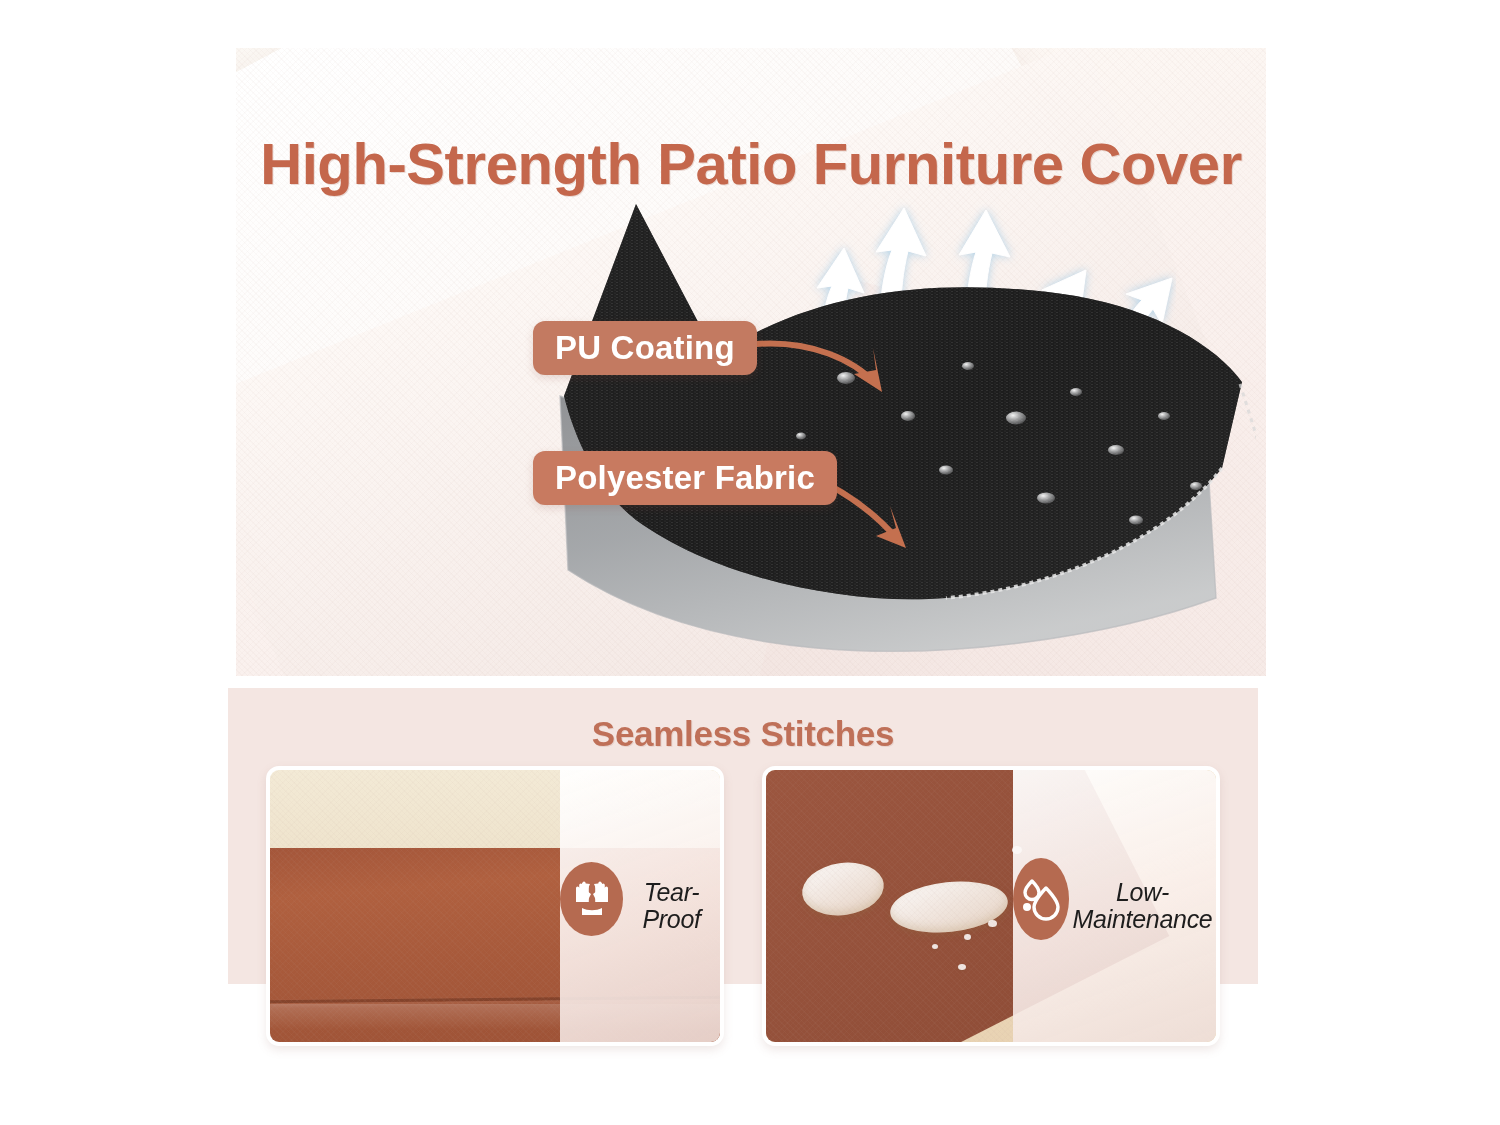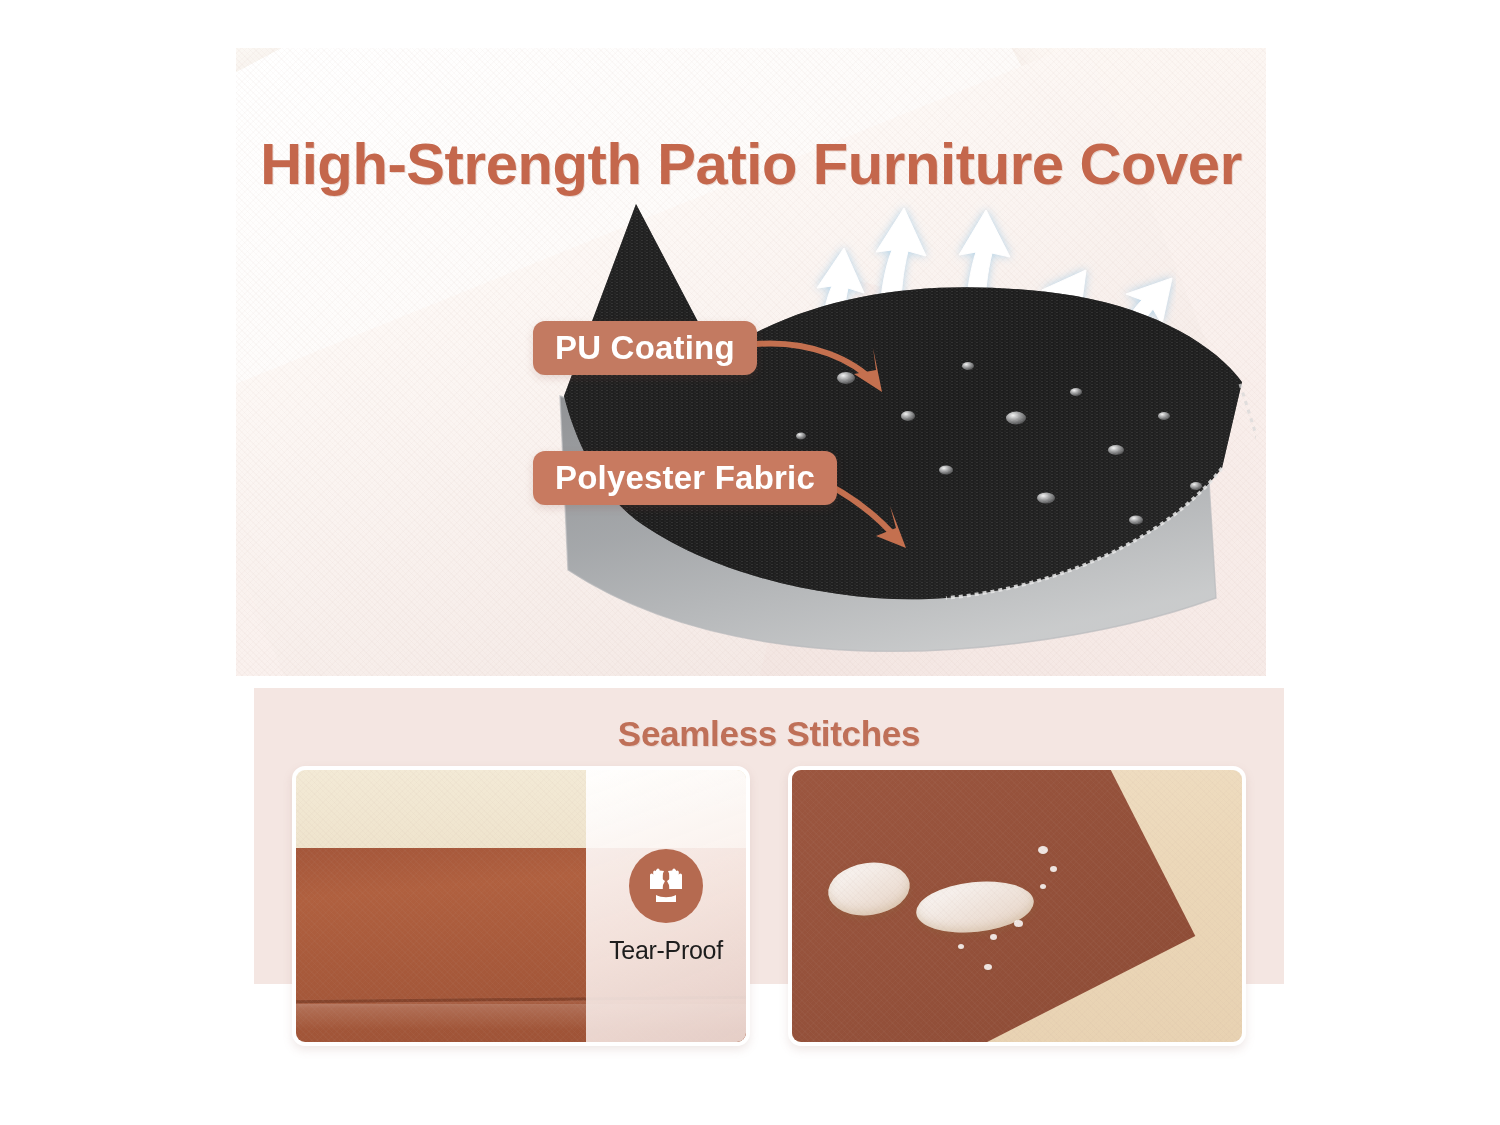--- a/index.html
+++ b/index.html
@@ -73,21 +73,21 @@
     box-shadow:0 3px 8px rgba(140,80,60,.18);
     padding:0 22px; white-space:nowrap;
   }
   #badge-pu{ left:297px; top:273px; height:54px; }
   #badge-poly{ left:297px; top:403px; height:54px; background:#c87a60; }
 
   .arrow-svg{ position:absolute; left:0; top:0; width:1030px; height:628px; pointer-events:none; }
 
   
   .bottom-panel{
-    position:absolute; left:254px; top:688px;
+    position:absolute; left:228px; top:688px;
     width:1030px; height:296px;
     background:#f4e6e2;
   }
   .bp-head{
     position:absolute; top:26px; width:100%; display:flex;
   }
   .bp-head .h{
     flex:1; text-align:center;
     font-size:35px; font-weight:700; color:#bf7058;
     letter-spacing:-.3px;
@@ -149,22 +149,23 @@
   .drop{
     position:absolute; border-radius:50%;
     background:rgba(255,255,255,.85);
     box-shadow:0 1px 2px rgba(120,80,50,.3);
   }
 
   
   .icon-panel{
     position:absolute; top:0; bottom:0; right:0;
     background:linear-gradient(160deg, rgba(255,255,255,.94) 0%, rgba(250,240,237,.90) 55%, rgba(238,223,219,.88) 100%);
-    display:flex; flex-direction:column; align-items:center; justify-content:center;
+    display:flex; flex-direction:row; align-items:center; justify-content:center;
     backdrop-filter:saturate(1.1);
+    font-style:italic;
   }
   #panel-left{ width:160px; }
   #panel-right{ width:203px; }
 
   .icon-circle{
     width:74px; height:74px; border-radius:50%;
     background:#b56a50;
     display:flex; align-items:center; justify-content:center;
     margin-bottom:14px;
   }
@@ -325,17 +326,32 @@
           <div class="drop" style="left:246px;top:76px;width:10px;height:8px;"></div>
           <div class="drop" style="left:258px;top:96px;width:7px;height:6px;"></div>
           <div class="drop" style="left:248px;top:114px;width:6px;height:5px;"></div>
           <div class="drop" style="left:222px;top:150px;width:9px;height:7px;"></div>
           <div class="drop" style="left:198px;top:164px;width:7px;height:6px;"></div>
           <div class="drop" style="left:166px;top:174px;width:6px;height:5px;"></div>
           <div class="drop" style="left:192px;top:194px;width:8px;height:6px;"></div>
           <div class="weave"></div>
         </div>
 
+        <div class="icon-panel" id="panel-right">
+          <div class="icon-circle" id="circle-right">
+            <svg width="50" height="50" viewBox="0 0 50 50">
+              <g fill="none" stroke="#ffffff" stroke-width="3.4" stroke-linejoin="round">
+                <path d="M30 14 C30 14, 42 26, 42 33 a12 12 0 0 1 -24 0 C18 26, 30 14, 30 14 Z"></path>
+                <path d="M16 7 C16 7, 23 14, 23 18.5 a7 7 0 0 1 -14 0 C9 14, 16 7, 16 7 Z"></path>
+              </g>
+              <circle cx="11" cy="33" r="4" fill="#ffffff"></circle>
+            </svg>
+          </div>
+          <div class="icon-label" id="label-right">
+            <span>Low-</span><br>
+            <span>Maintenance</span>
+          </div>
+        </div>
       </div>
 
     </div>
   </div>
 </div>
 
 </body></html>

